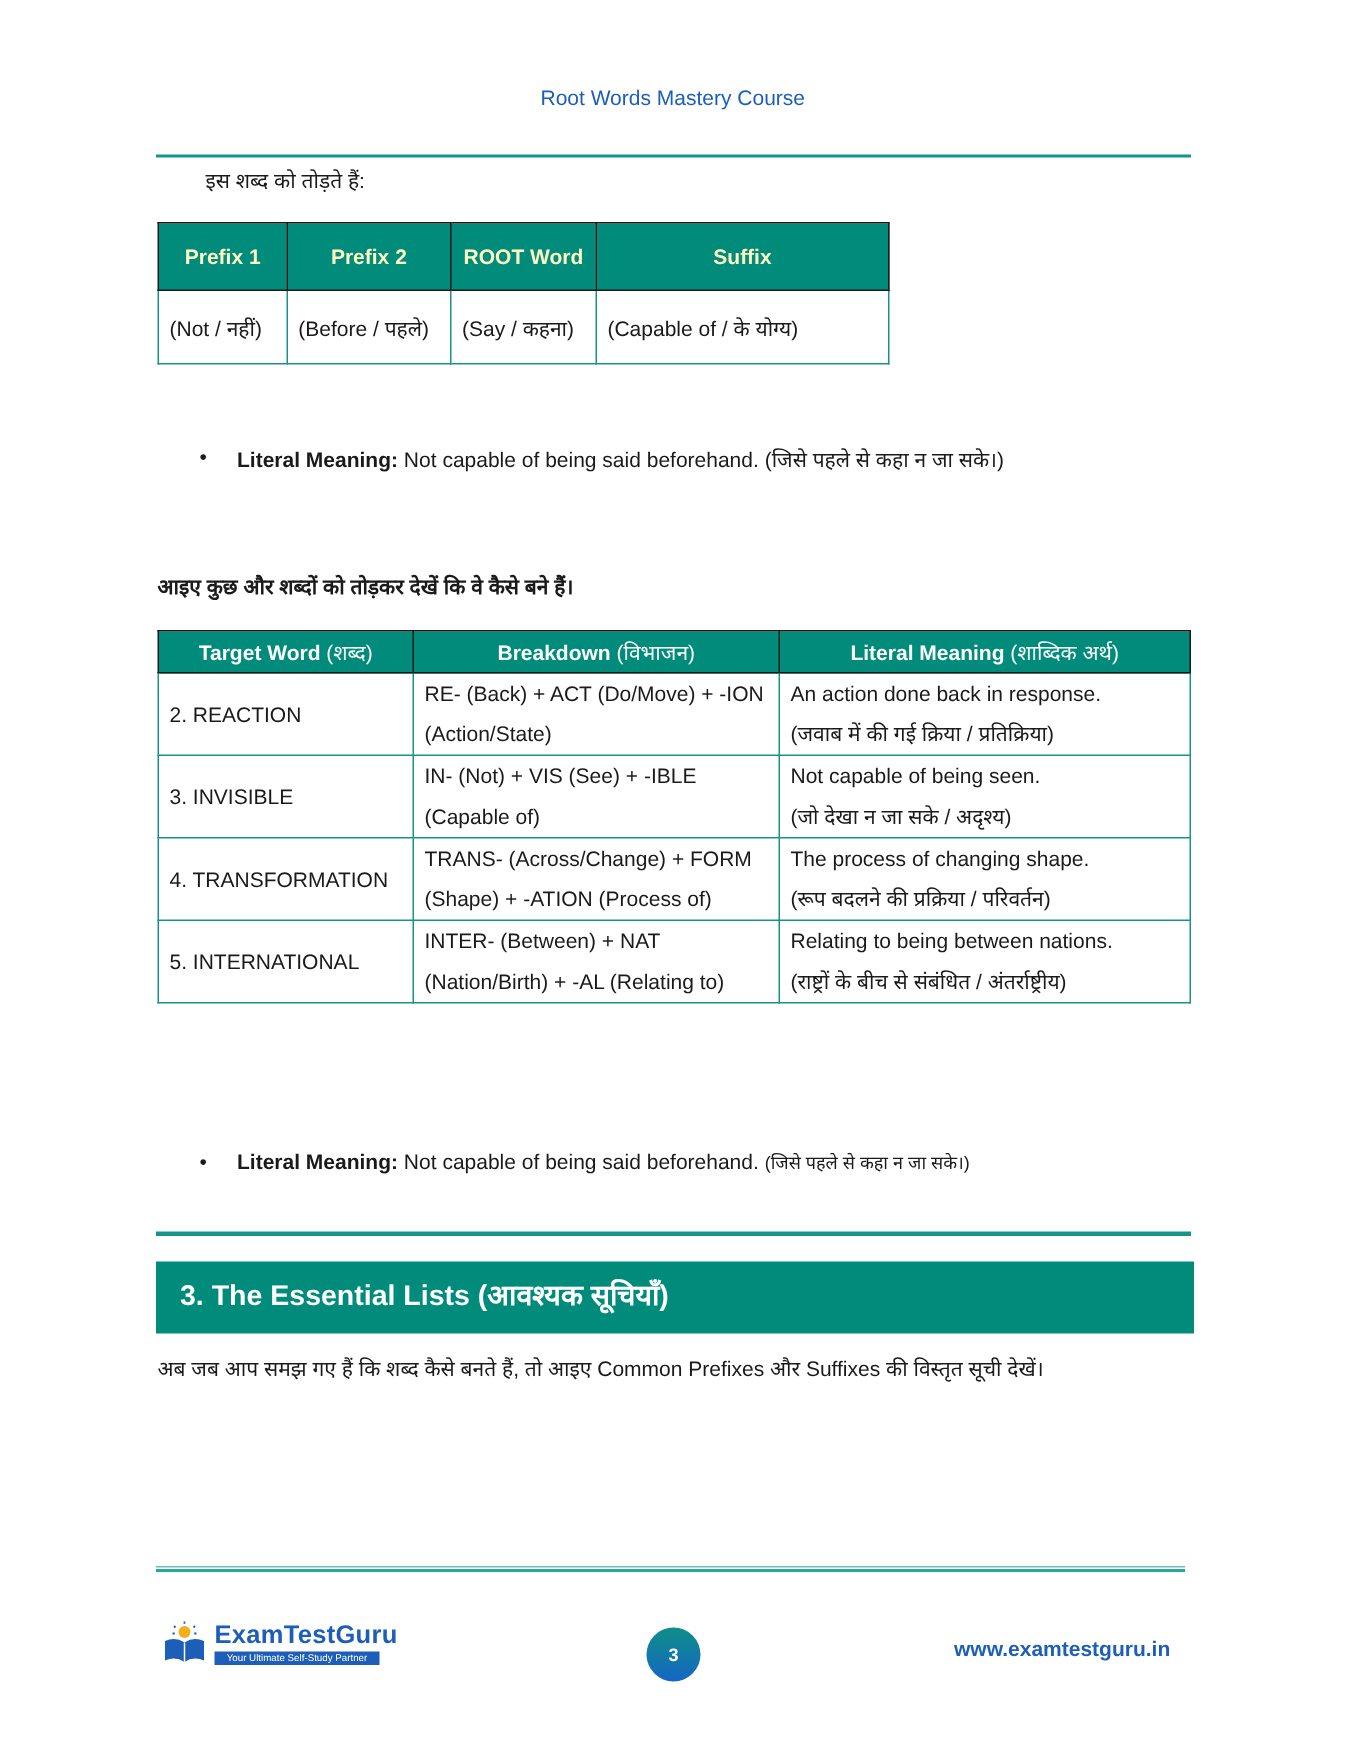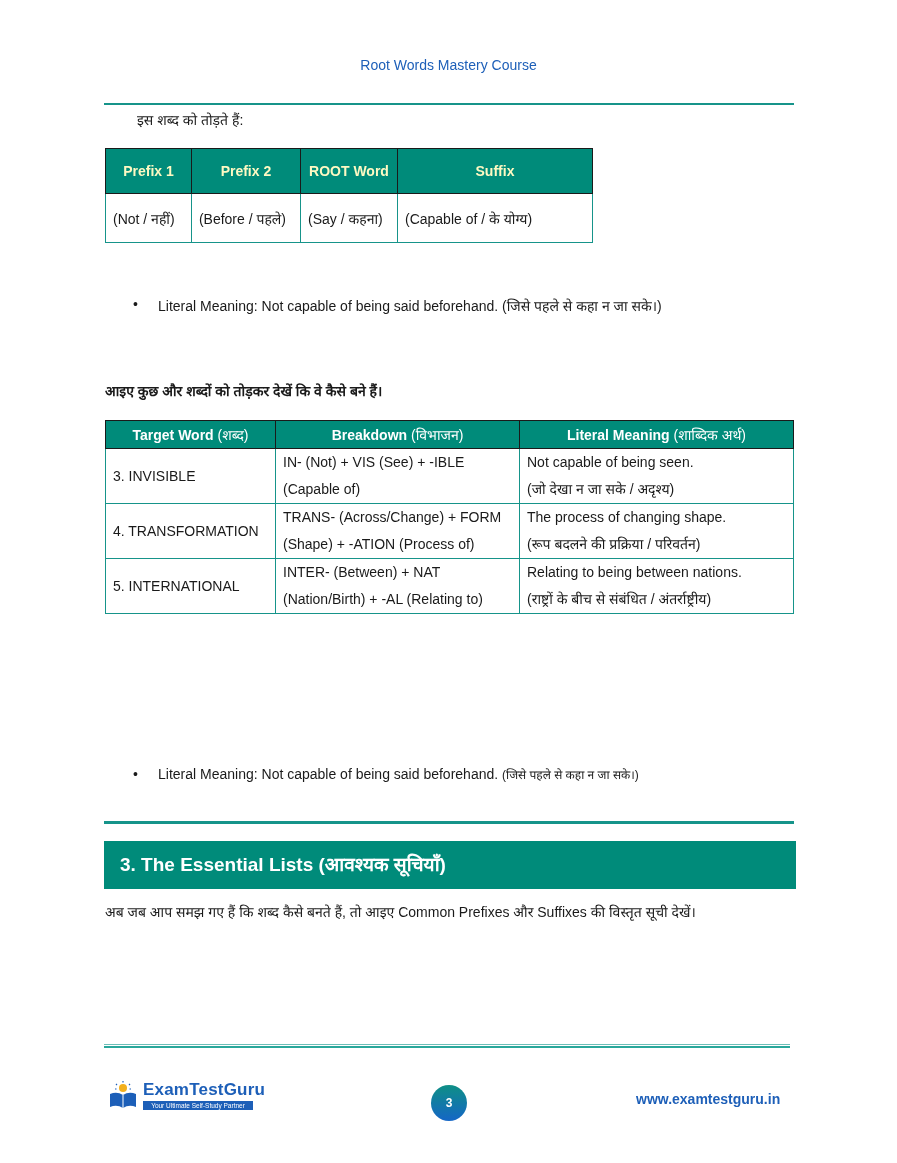--- a/index.html
+++ b/index.html
@@ -12,21 +12,21 @@
     .intro { left: 105px; top: 110px; font-size: 14px; margin-left: 32px; }
 
     table { border-collapse: collapse; }
     .t1 { left: 105px; top: 148px; width: 488px; font-size: 14px; }
     .t1 th { background: #008b7a; color: #fef9c3; font-weight: bold; height: 44px; border: 1px solid #1a1a1a; text-align: center; padding: 0 6px; }
     .t1 td { height: 48px; border: 1px solid #16948a; padding: 0 7px; }
     .t1 .c1 { width: 72px; } .t1 .c2 { width: 95px; } .t1 .c3 { width: 83px; } .t1 .c4 { width: 180px; }
 
     .bullet { font-size: 14px; }
     .bullet .dot { position: absolute; left: -25px; top: 0; }
-    .bullet b { font-weight: normal; }
+    .bullet b { font-weight: bold; }
     .b1 { left: 158px; top: 296px; }
     .b2 { left: 158px; top: 766px; }
     .b2 .hi { font-size: 12px; }
 
     .sub { left: 105px; top: 381px; font-size: 14px; font-weight: bold; }
 
     .t2 { left: 105px; top: 420px; width: 689px; font-size: 14px; }
     .t2 th { background: #008b7a; color: #fff; font-weight: bold; height: 27px; border: 1px solid #1a1a1a; text-align: center; padding: 0 6px; }
     .t2 th .n { font-weight: normal; }
     .t2 td { height: 53px; border: 1px solid #16948a; padding: 0 7px; line-height: 27px; vertical-align: middle; }
@@ -87,20 +87,28 @@
 <table class="abs t2">
   <thead>
     <tr>
       <th class="w1"><span>Target Word</span><span class="n"> (शब्द)</span></th>
       <th class="w2"><span>Breakdown</span><span class="n"> (विभाजन)</span></th>
       <th><span>Literal Meaning</span><span class="n"> (शाब्दिक अर्थ)</span></th>
     </tr>
   </thead>
   <tbody id="words-body">
       <tr>
+        <td>2. REACTION</td>
+        <td>RE- (Back) + ACT (Do/Move) + -ION (Action/State)</td>
+        <td>
+          <div>An action done back in response.</div>
+          <div>(जवाब में की गई क्रिया / प्रतिक्रिया)</div>
+        </td>
+      </tr>
+      <tr>
         <td>3. INVISIBLE</td>
         <td>IN- (Not) + VIS (See) + -IBLE (Capable of)</td>
         <td>
           <div>Not capable of being seen.</div>
           <div>(जो देखा न जा सके / अदृश्य)</div>
         </td>
       </tr>
       <tr>
         <td>4. TRANSFORMATION</td>
         <td>TRANS- (Across/Change) + FORM (Shape) + -ATION (Process of)</td>

